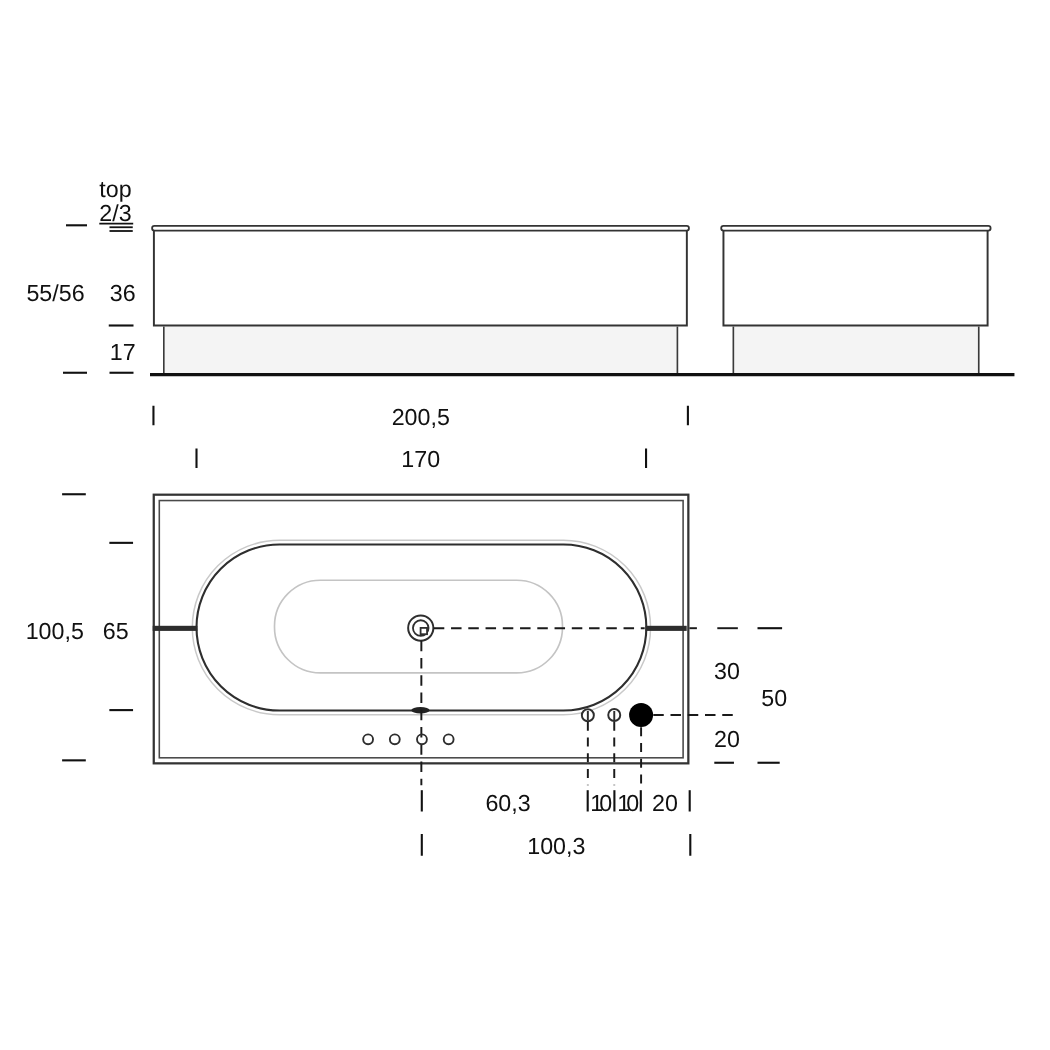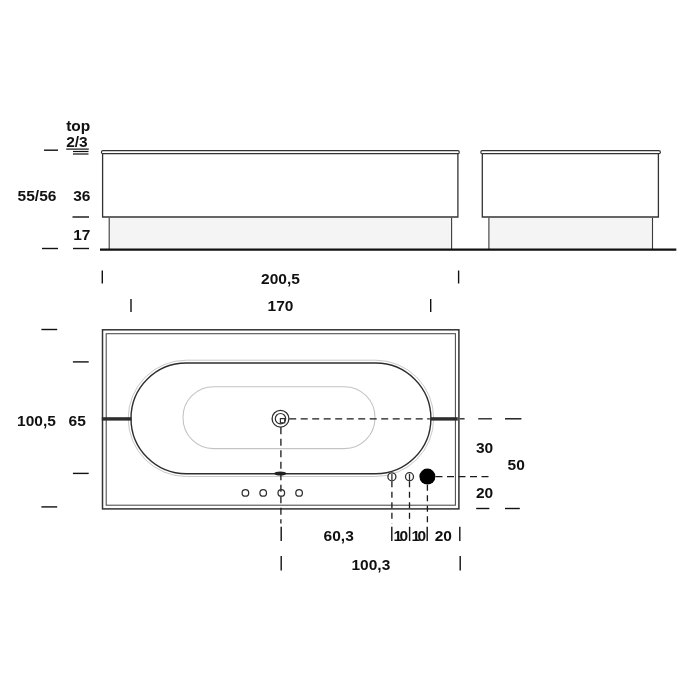--- a/index.html
+++ b/index.html
@@ -1,16 +1,16 @@
 <!DOCTYPE html>
 <html><head>
 <meta charset="utf-8">
 <style>
   html,body{margin:0;padding:0;background:#ffffff;}
-  .wrap{width:700px;height:700px;position:relative;background:#ffffff;font-weight:bold;}
+  .wrap{width:700px;height:700px;position:relative;background:#ffffff;}
   svg{position:absolute;top:0;left:0;}
   text{font-family:"Liberation Sans",sans-serif;fill:#111;}
 </style>
 </head>
 <body>
 <div class="wrap">
 <svg width="700" height="700" viewBox="0 0 700 700">
 
   <rect x="0" y="0" width="700" height="700" fill="#ffffff"></rect>
 

